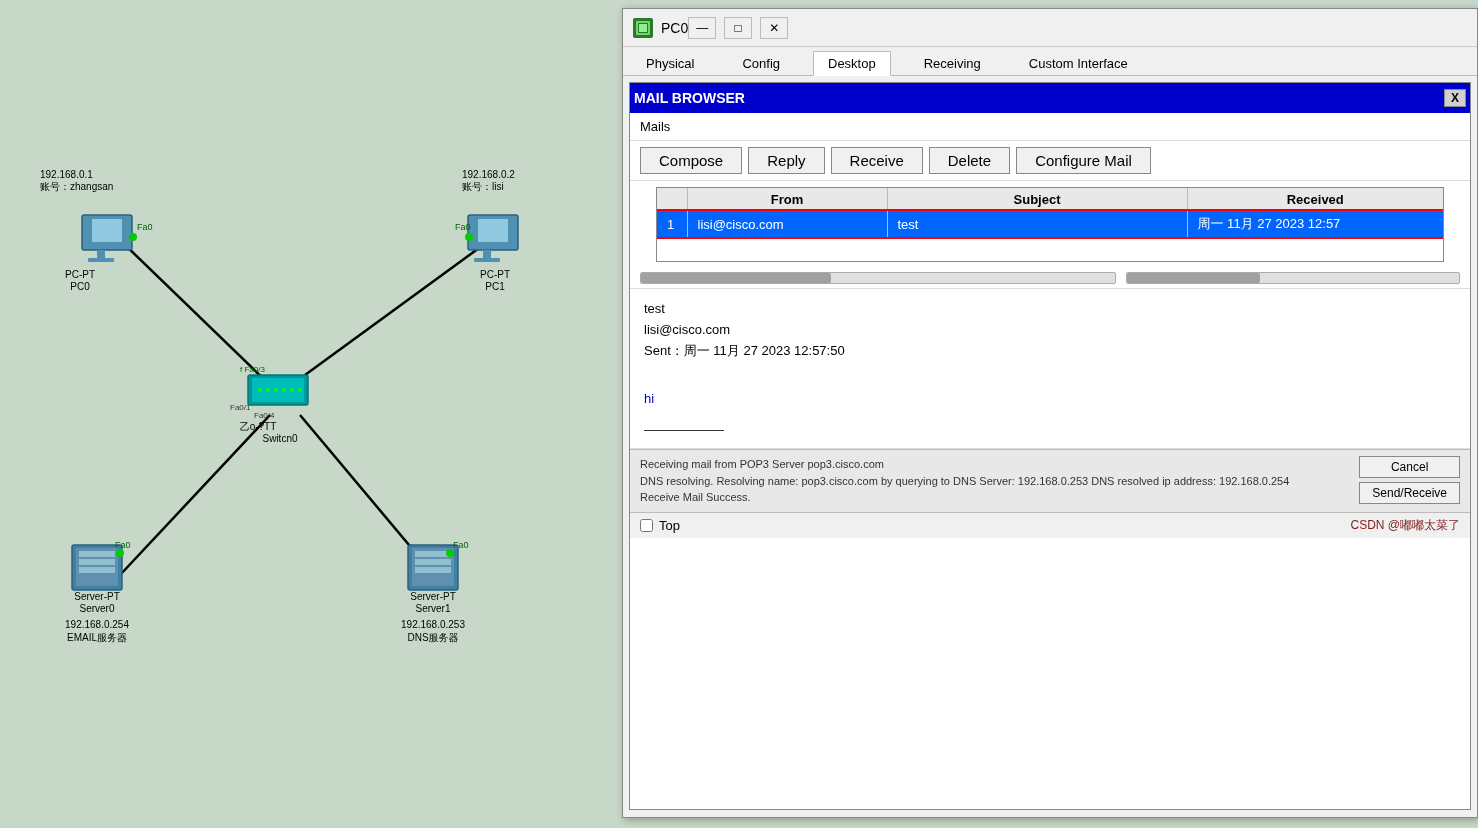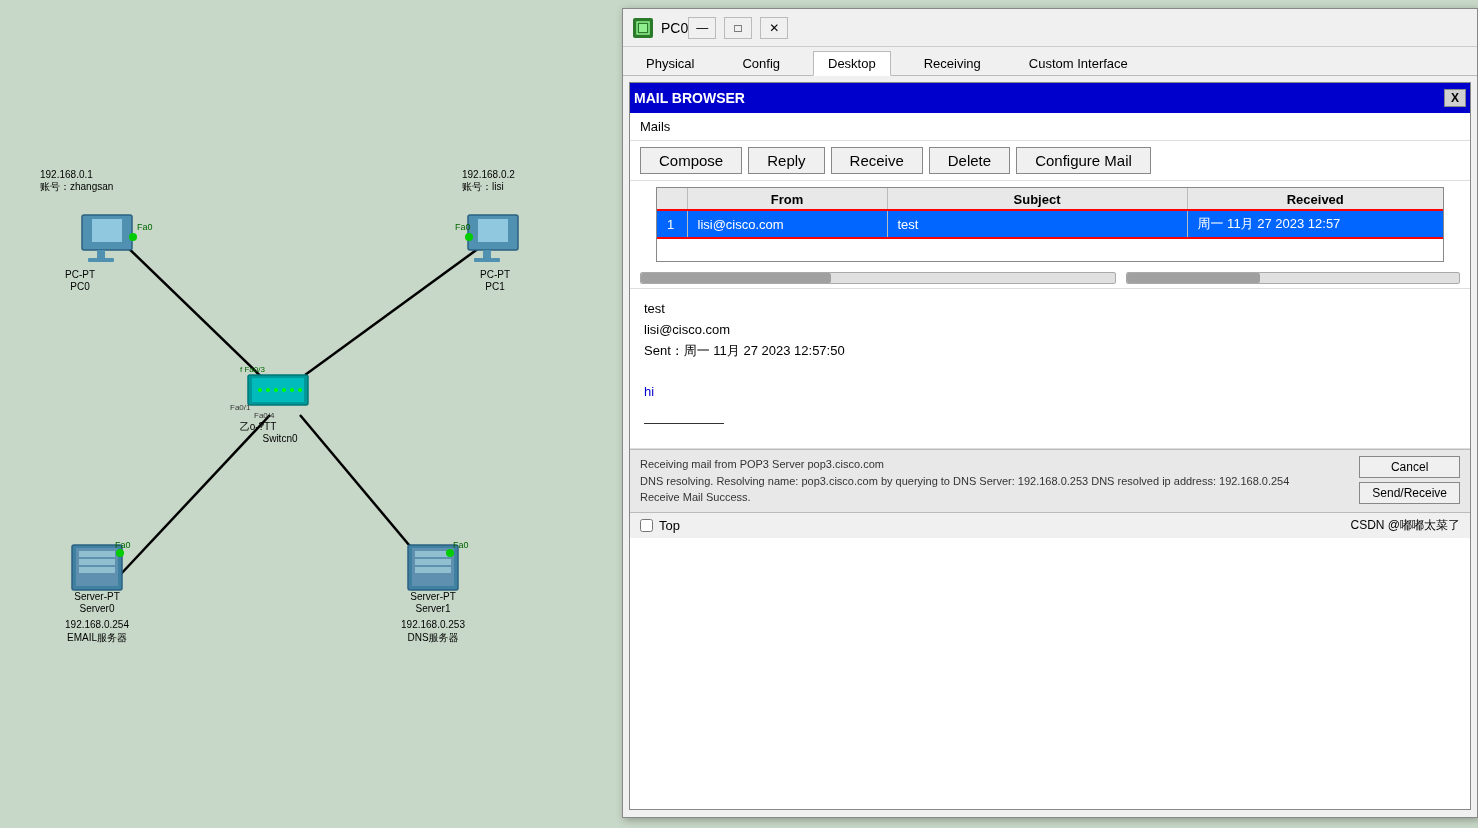--- a/index.html
+++ b/index.html
@@ -222,20 +222,21 @@
       padding: 10px 14px;
       font-size: 13px;
       line-height: 1.6;
       border-bottom: 1px solid #ddd;
       min-height: 160px;
     }
 
     .mail-body-hi {
       color: #0000cc;
       font-size: 13px;
+      margin-top: 7px;
     }
 
     .mail-body-separator {
       margin-top: 20px;
       border-bottom: 1px solid #333;
       width: 80px;
     }
 
     
     .status-bar {
@@ -283,21 +284,21 @@
     .top-checkbox {
       display: flex;
       align-items: center;
       gap: 6px;
     }
 
     .top-checkbox input { margin: 0; }
 
     .csdn-watermark {
       font-size: 12px;
-      color: #000000;
+      color: #7f1d1d;
     }
 
     
     .network-svg {
       position: absolute;
       left: 0; top: 0;
       width: 620px;
       height: 828px;
     }
   </style>

